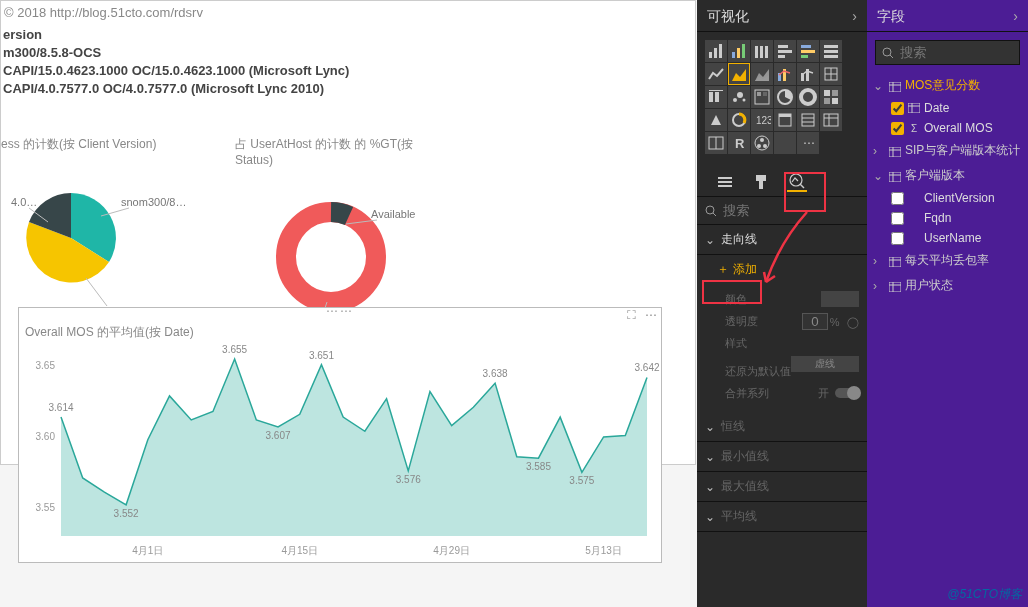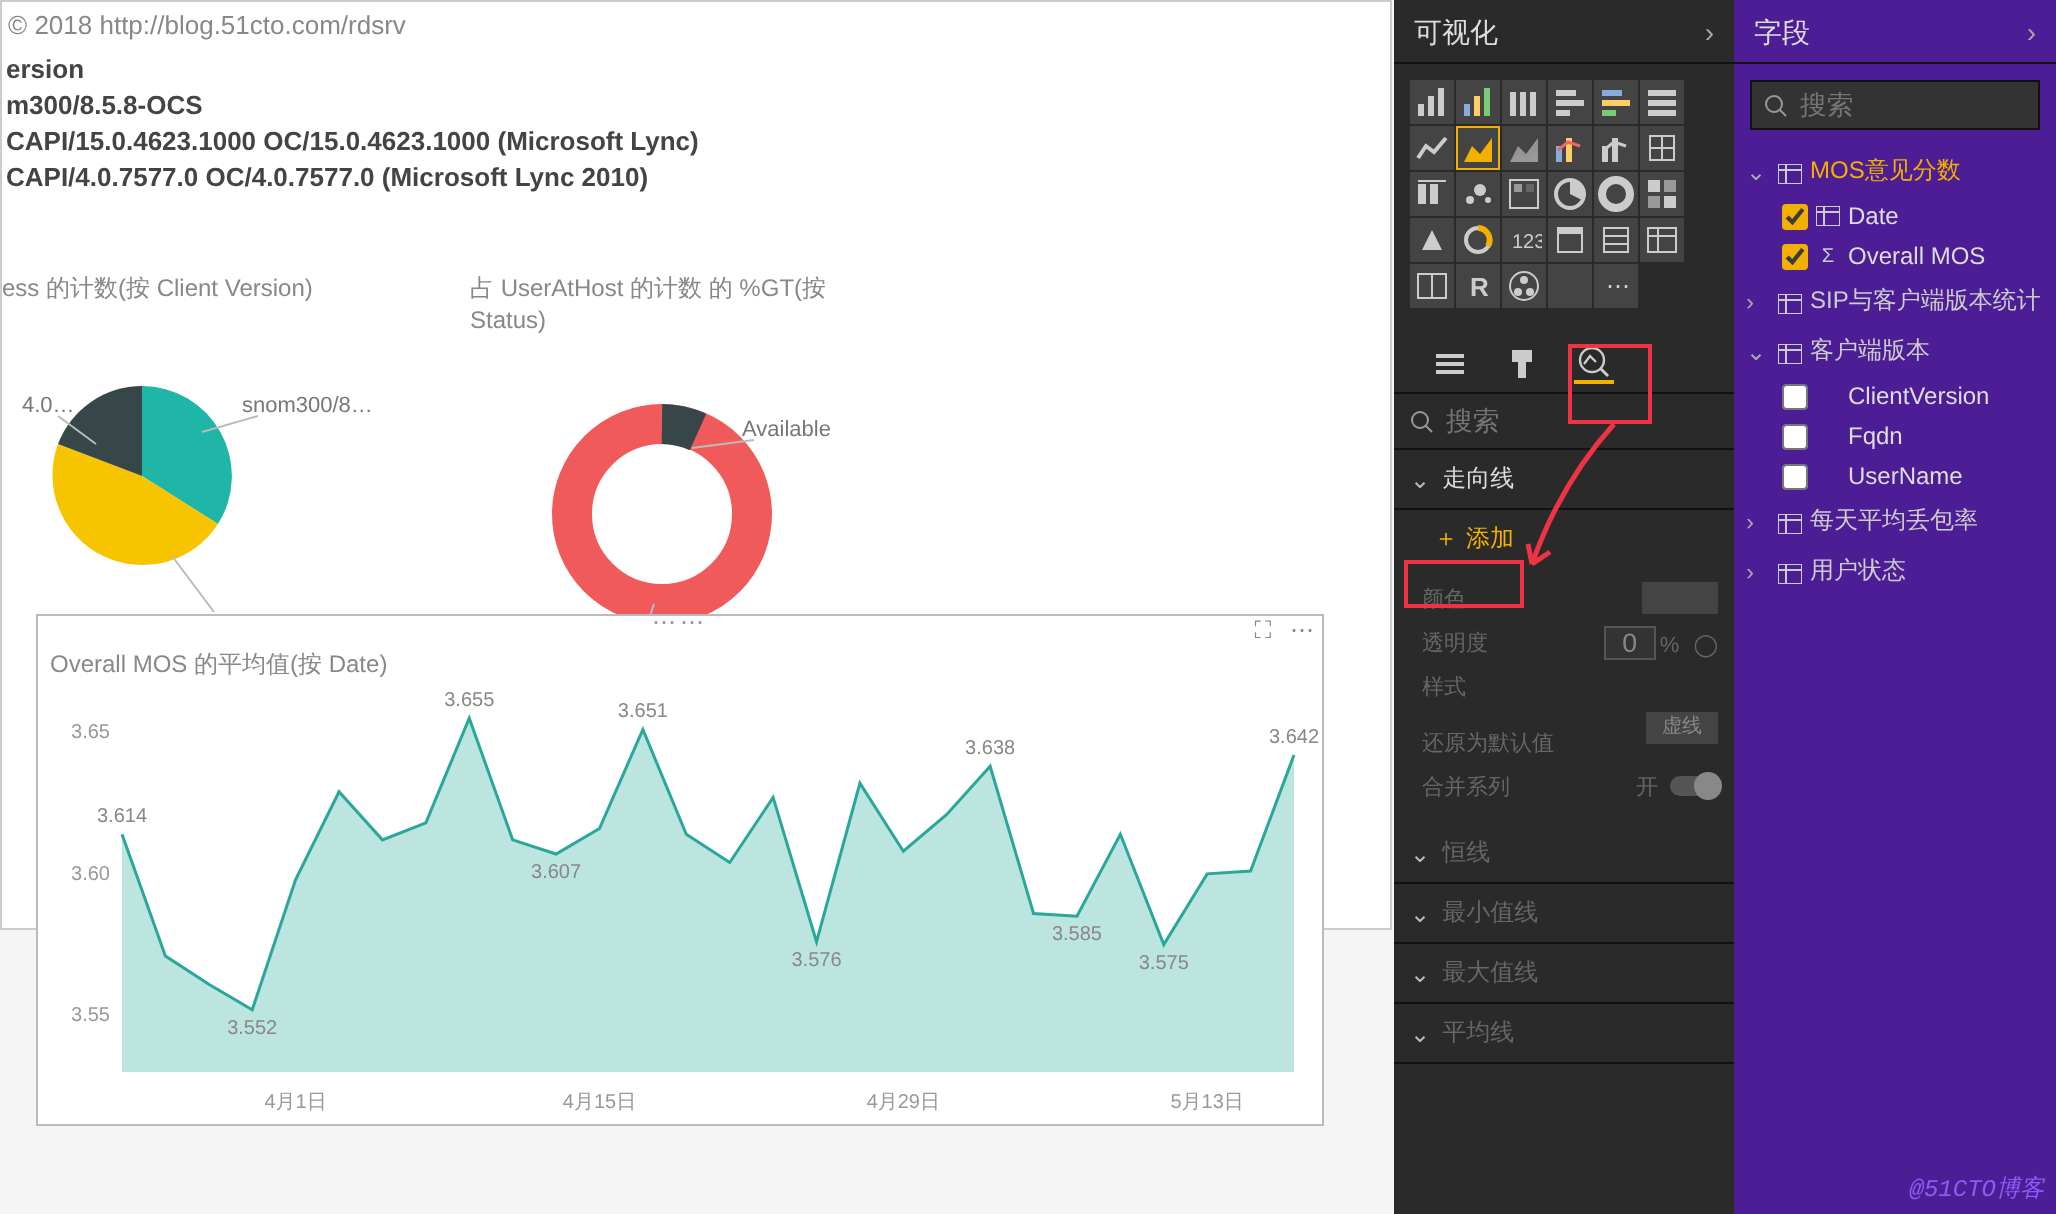--- a/index.html
+++ b/index.html
@@ -44,39 +44,39 @@
 .search-row { display: flex; align-items: center; padding: 6px 8px; border-top: 1px solid #111; border-bottom: 1px solid #111; color: #999; }
 .search-row svg { margin-right: 6px; }
 .search-input { background: transparent; border: none; color: #ccc; width: 100px; outline: none; }
 
 .section-head { display: flex; align-items: center; padding: 6px 8px; color: #ddd; font-size: 12px; border-bottom: 1px solid #111; }
 .section-head .caret { margin-right: 6px; color: #bbb; }
 .section-head.dim { color: #666; }
 .add-row { padding: 6px 20px; color: #f2b100; display: inline-flex; align-items: center; gap: 4px; cursor: pointer; }
 .add-box { position: absolute; left: 702px; top: 280px; width: 60px; height: 24px; border: 2px solid #e34; pointer-events: none; z-index: 20; }
 
-.dim-block { padding: 4px 8px 8px 14px; color: #666; font-size: 11px; }
+.dim-block { padding: 4px 8px 8px 28px; color: #666; font-size: 11px; }
 .dim-row { display: flex; align-items: center; justify-content: space-between; height: 22px; }
 .dim-swatch { width: 38px; height: 16px; background: #444; }
 .dim-input { width: 26px; background: #333; border: 1px solid #555; color: #888; text-align: center; margin-right: 2px; }
-.dim-select { width: 36px; height: 16px; background: #444; margin-top: 42px; }
+.dim-select { width: 68px; height: 16px; background: #444; margin-top: 42px; }
 .toggle { width: 24px; height: 10px; background: #555; border-radius: 5px; position: relative; }
 .toggle::after { content: ""; position: absolute; right: -2px; top: -2px; width: 14px; height: 14px; background: #888; border-radius: 50%; }
 
 
 .fields-search { display: flex; align-items: center; margin: 8px; padding: 4px 6px; background: #333; border: 1px solid #111; color: #aaa; }
 .fields-search input { background: transparent; border: none; color: #ccc; outline: none; width: 100px; margin-left: 6px; }
 .field-group { padding: 4px 6px; display: flex; align-items: center; font-size: 12px; color: #ccc; cursor: pointer; }
 .field-group.active { color: #f2b100; }
 .field-group .caret { width: 12px; color: #aaa; }
 .tbl-ico { display: inline-block; width: 12px; height: 10px; margin: 0 4px; }
 .field-item { padding: 3px 6px 3px 24px; display: flex; align-items: center; font-size: 12px; color: #ddd; }
 .field-item input[type=checkbox] { accent-color: #f2b100; margin-right: 4px; }
 .field-glyph { display: inline-flex; width: 12px; justify-content: center; margin-right: 4px; color: #ccc; font-size: 10px; }
-.watermark { position: absolute; right: 6px; bottom: 4px; color: #8b5cf6; font-size: 12px; font-style: italic; font-family: Liberation Mono, monospace; }
+.watermark { position: absolute; right: 6px; bottom: 4px; color: #0369a1; font-size: 12px; font-style: italic; }
 </style>
 </head>
 <body>
 
 <div class="main-area">
   <div class="copyright">© 2018 http://blog.51cto.com/rdsrv</div>
   <div class="text-block">
     <div>ersion</div>
     <div>m300/8.5.8-OCS</div>
     <div>CAPI/15.0.4623.1000 OC/15.0.4623.1000 (Microsoft Lync)</div>

